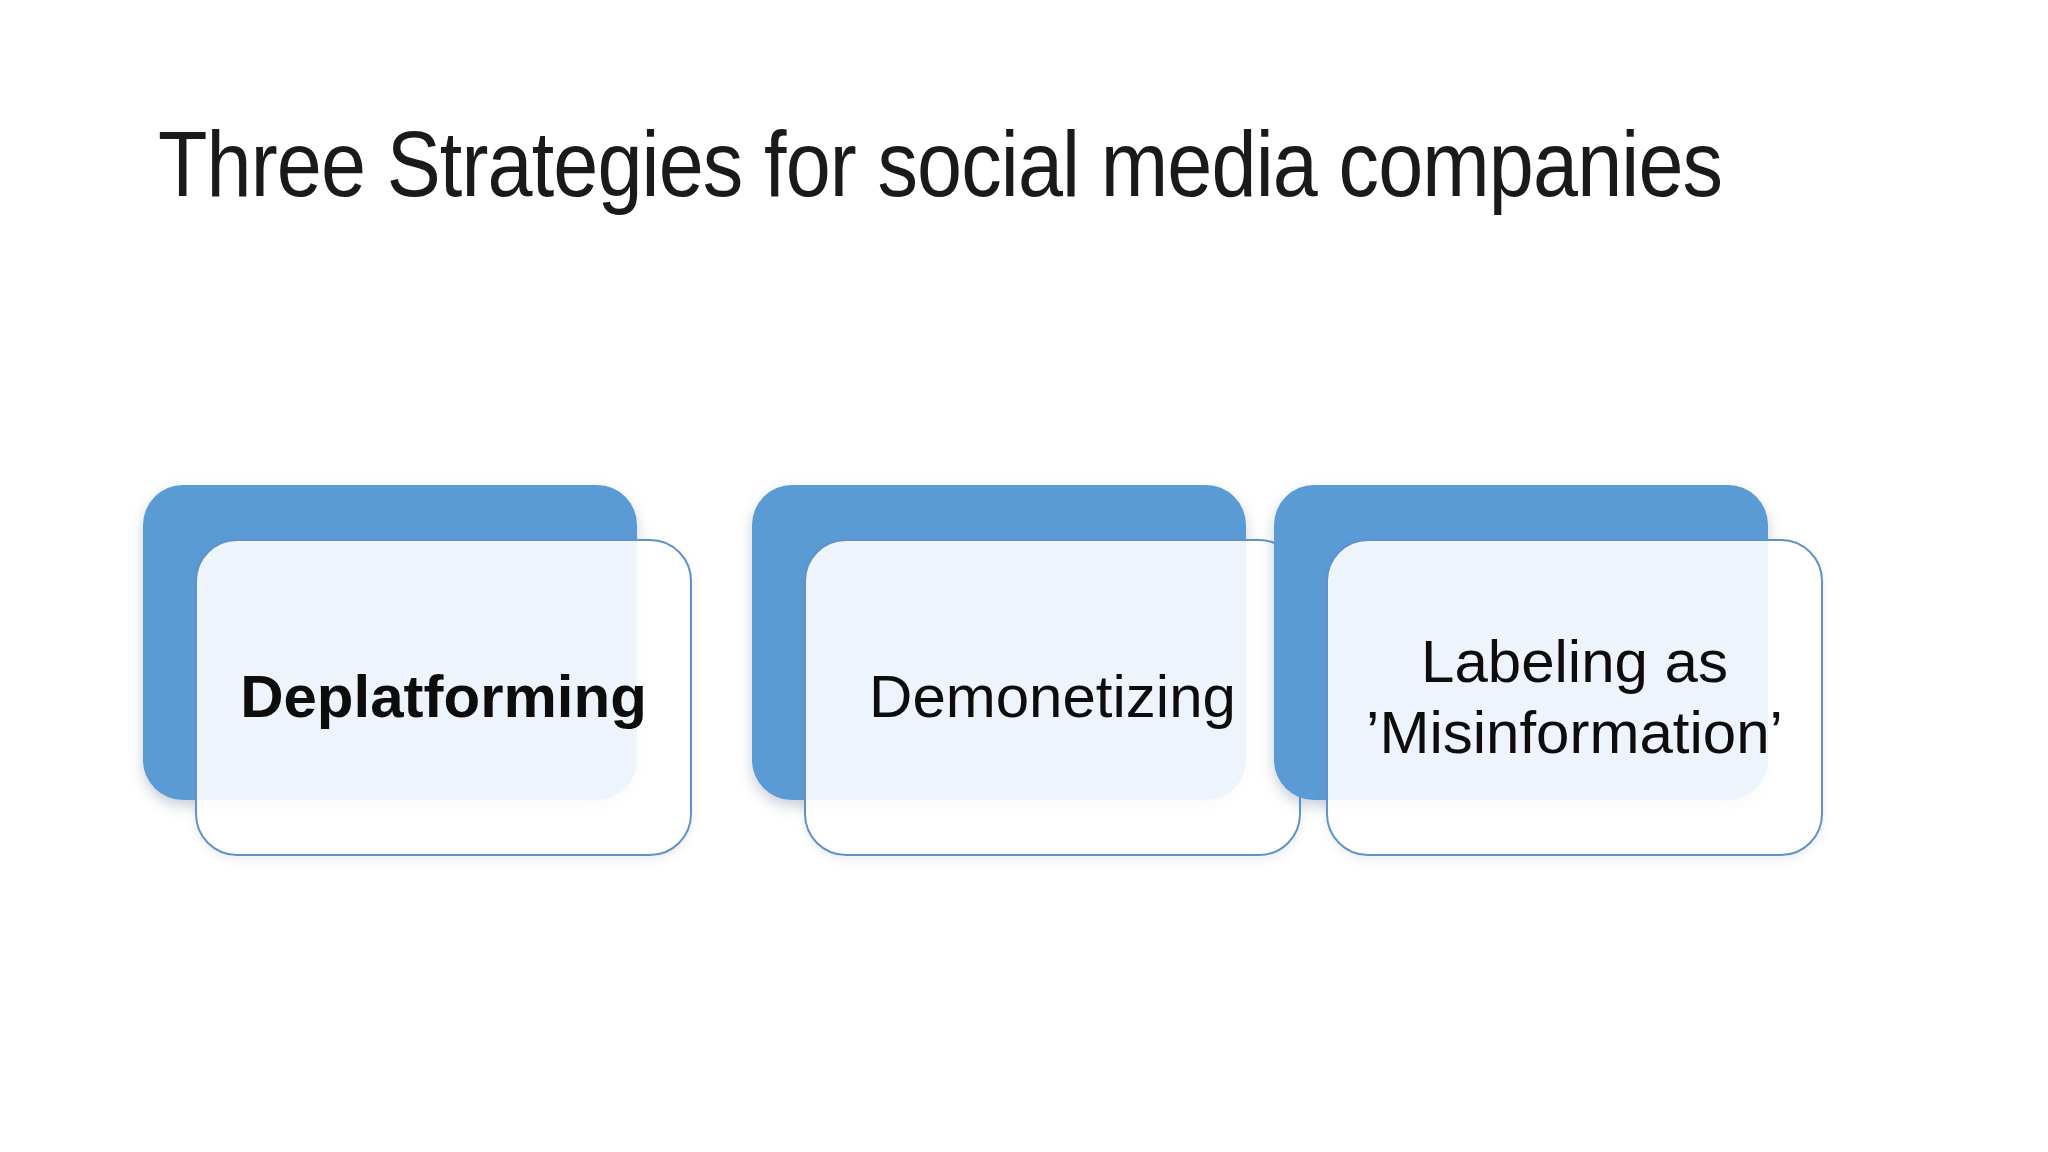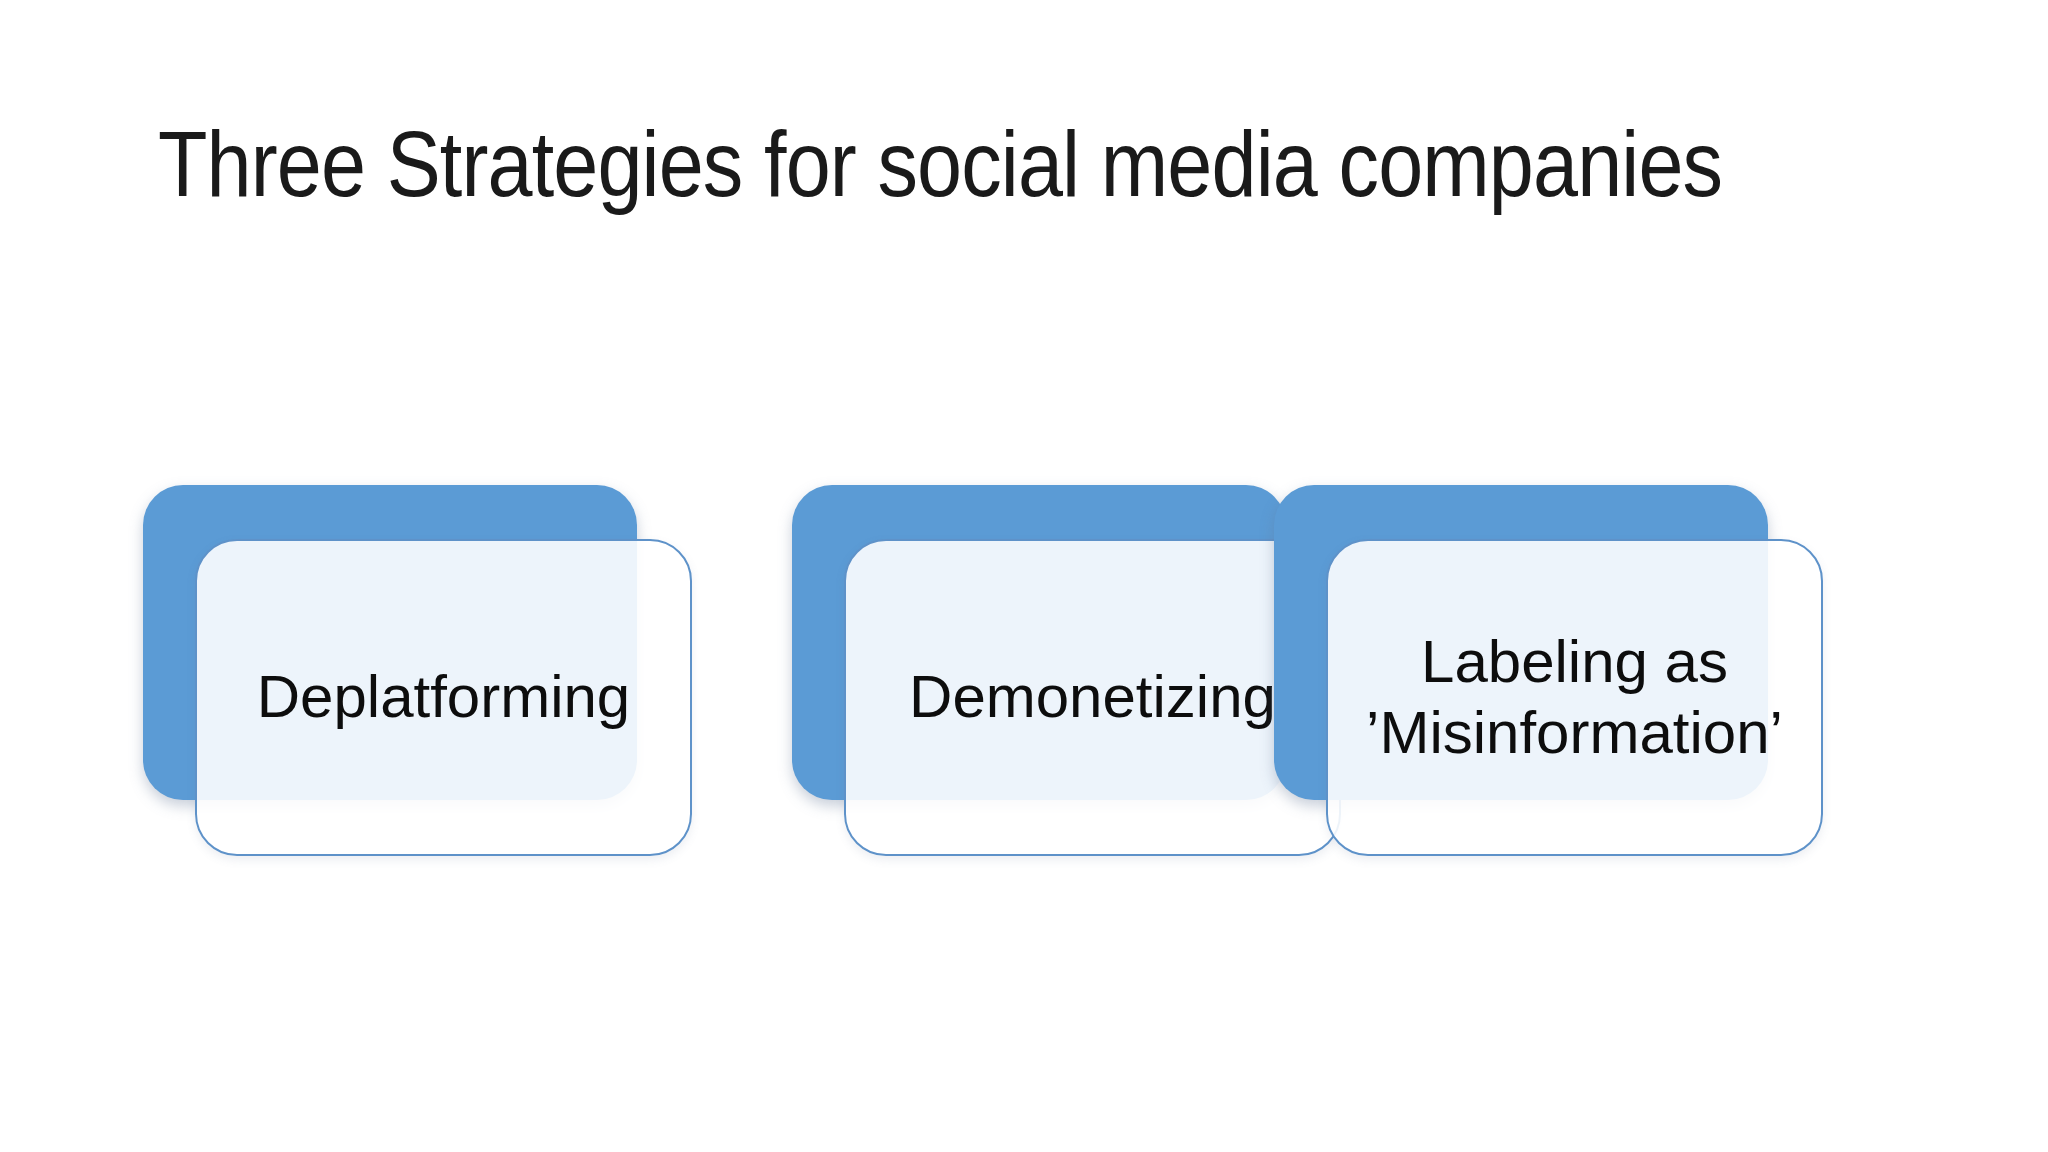--- a/index.html
+++ b/index.html
@@ -63,22 +63,22 @@
     padding: 0 20px;
   }
 
   .card-label {
     font-size: 60px;
     line-height: 1.17;
     color: var(--card-text, #0d0d0d);
     text-align: center;
   }
 
-  .group-1 { left: 143px; }
-  .group-2 { left: 792px; padding-left: 36px; }
+  .group-1 { left: 143px; font-weight: bold; }
+  .group-2 { left: 752px; padding-left: 36px; }
   .group-3 { left: 1274px; }
 </style>
 </head>
 <body>
 
 <div class="stage">
 
   <h1 class="slide-title">Three Strategies for social media companies</h1>
 
   <div class="card-group group-1">

